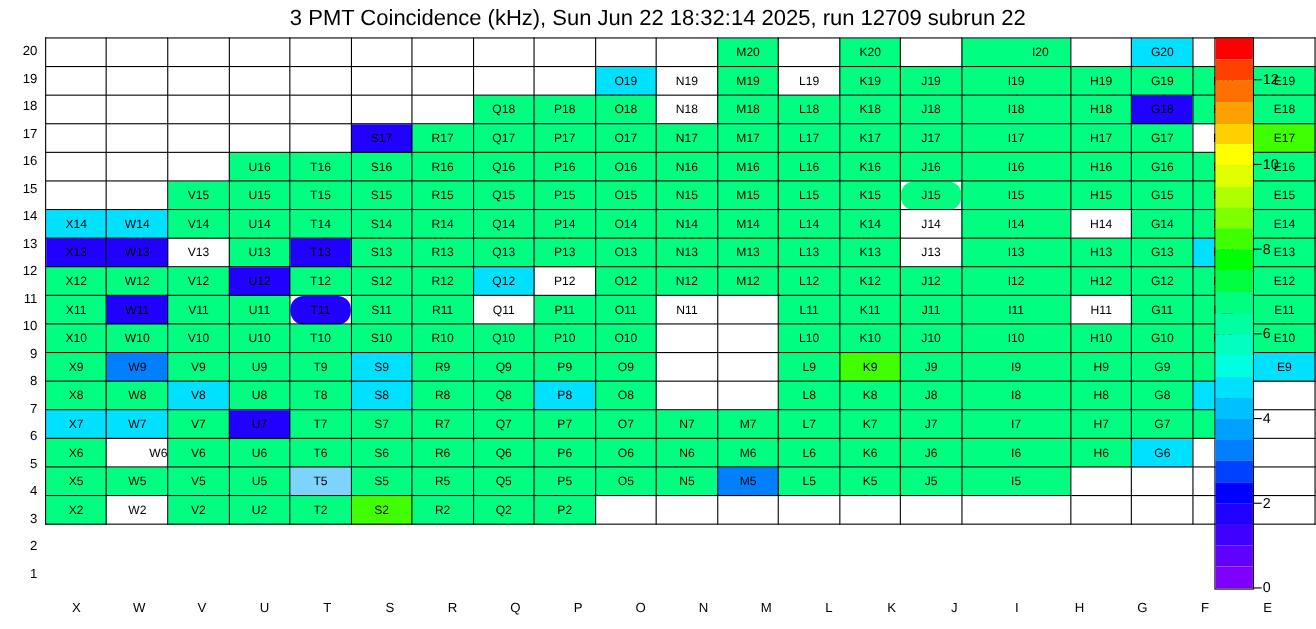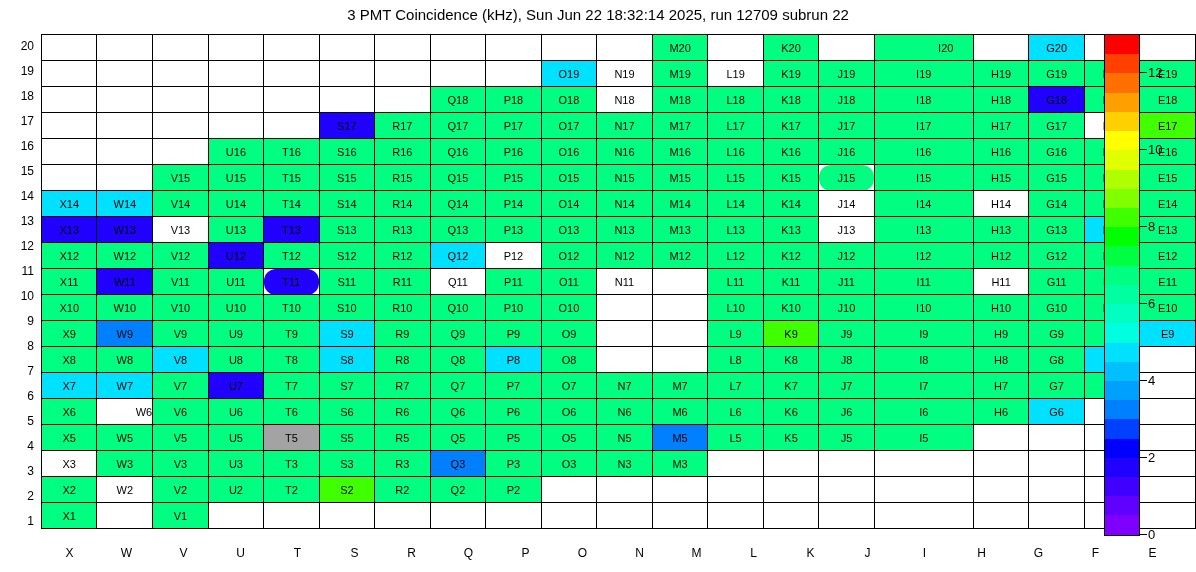--- a/index.html
+++ b/index.html
@@ -1,18 +1,18 @@
 <!DOCTYPE html>
 <html><head>
 <meta charset="utf-8">
 <style>
   html,body{margin:0;padding:0;}
   body{width:1196px;height:572px;background:#ffffff;font-family:"Liberation Sans",sans-serif;overflow:hidden;}
   #wrap{position:relative;width:1196px;height:572px;}
-  #title{position:absolute;top:6px;left:0;width:1196px;text-align:center;font-size:15px;color:#000;}
+  #title{position:absolute;top:6px;left:0;width:1196px;text-align:center;font-size:20px;color:#000;}
   #plot{position:absolute;left:41px;top:34px;}
   table.grid{border-collapse:collapse;}
   table.grid td{width:57px;height:25px;border:1px solid #000;padding:0;text-align:center;vertical-align:middle;font-size:11px;color:#000;}
   td.empty{background:#ffffff;}
   .ylabels{position:absolute;left:0;top:34px;width:34px;}
   .ylabels div{height:25px;line-height:25px;text-align:right;font-size:12px;color:#000;}
   .xlabels{position:absolute;left:41px;top:543px;}
   .xlabels span{display:inline-block;width:57px;text-align:center;font-size:12px;color:#000;}
   #cbar{position:absolute;left:1104px;top:34px;width:34px;height:500px;border:1px solid #000;}
   #cbar div{width:100%;}
@@ -381,91 +381,47 @@
             <td style="background: rgb(0, 255, 128);">H6</td>
             <td style="background: rgb(0, 224, 255);">G6</td>
             <td class="empty"></td>
             <td class="empty"></td>
           </tr>
           <tr>
             <td style="background: rgb(0, 255, 128);">X5</td>
             <td style="background: rgb(0, 255, 128);">W5</td>
             <td style="background: rgb(0, 255, 128);">V5</td>
             <td style="background: rgb(0, 255, 128);">U5</td>
-            <td style="background: #a3a3a3;">T5</td>
+            <td style="background: #7dd3fc;">T5</td>
             <td style="background: rgb(0, 255, 128);">S5</td>
             <td style="background: rgb(0, 255, 128);">R5</td>
             <td style="background: rgb(0, 255, 128);">Q5</td>
             <td style="background: rgb(0, 255, 128);">P5</td>
             <td style="background: rgb(0, 255, 128);">O5</td>
             <td style="background: rgb(0, 255, 128);">N5</td>
             <td style="background: rgb(0, 128, 255);">M5</td>
             <td style="background: rgb(0, 255, 128);">L5</td>
             <td style="background: rgb(0, 255, 128);">K5</td>
             <td style="background: rgb(0, 255, 128);">J5</td>
             <td style="background: rgb(0, 255, 128);">I5</td>
             <td class="empty"></td>
             <td class="empty"></td>
             <td class="empty"></td>
             <td class="empty"></td>
           </tr>
           <tr>
-            <td style="background: rgb(255, 255, 255);">X3</td>
-            <td style="background: rgb(0, 255, 128);">W3</td>
-            <td style="background: rgb(0, 255, 128);">V3</td>
-            <td style="background: rgb(0, 255, 128);">U3</td>
-            <td style="background: rgb(0, 255, 128);">T3</td>
-            <td style="background: rgb(0, 255, 128);">S3</td>
-            <td style="background: rgb(0, 255, 128);">R3</td>
-            <td style="background: rgb(0, 128, 255);">Q3</td>
-            <td style="background: rgb(0, 255, 128);">P3</td>
-            <td style="background: rgb(0, 255, 128);">O3</td>
-            <td style="background: rgb(0, 255, 128);">N3</td>
-            <td style="background: rgb(0, 255, 128);">M3</td>
-            <td class="empty"></td>
-            <td class="empty"></td>
-            <td class="empty"></td>
-            <td class="empty"></td>
-            <td class="empty"></td>
-            <td class="empty"></td>
-            <td class="empty"></td>
-            <td class="empty"></td>
-          </tr>
-          <tr>
             <td style="background: rgb(0, 255, 128);">X2</td>
             <td style="background: rgb(255, 255, 255);">W2</td>
             <td style="background: rgb(0, 255, 128);">V2</td>
             <td style="background: rgb(0, 255, 128);">U2</td>
             <td style="background: rgb(0, 255, 128);">T2</td>
             <td style="background: rgb(64, 255, 0);">S2</td>
             <td style="background: rgb(0, 255, 128);">R2</td>
             <td style="background: rgb(0, 255, 128);">Q2</td>
             <td style="background: rgb(0, 255, 128);">P2</td>
-            <td class="empty"></td>
-            <td class="empty"></td>
-            <td class="empty"></td>
-            <td class="empty"></td>
-            <td class="empty"></td>
-            <td class="empty"></td>
-            <td class="empty"></td>
-            <td class="empty"></td>
-            <td class="empty"></td>
-            <td class="empty"></td>
-            <td class="empty"></td>
-          </tr>
-          <tr>
-            <td style="background: rgb(0, 255, 128);">X1</td>
-            <td class="empty"></td>
-            <td style="background: rgb(0, 255, 128);">V1</td>
-            <td class="empty"></td>
-            <td class="empty"></td>
-            <td class="empty"></td>
-            <td class="empty"></td>
-            <td class="empty"></td>
-            <td class="empty"></td>
             <td class="empty"></td>
             <td class="empty"></td>
             <td class="empty"></td>
             <td class="empty"></td>
             <td class="empty"></td>
             <td class="empty"></td>
             <td class="empty"></td>
             <td class="empty"></td>
             <td class="empty"></td>
             <td class="empty"></td>

